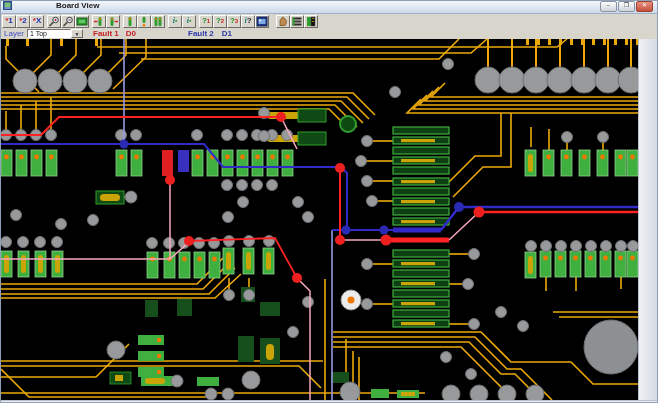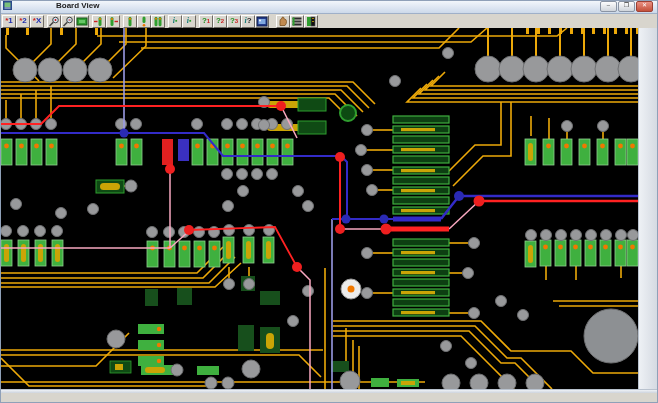--- a/index.html
+++ b/index.html
@@ -181,20 +181,31 @@
     <button class="tbtn">
         <svg width="12" height="11" viewBox="0 0 12 11">
           <rect x="2" y="1" width="4" height="9" fill="#2f9e2f"></rect>
           <rect x="6" y="1" width="4" height="9" fill="#101010" stroke="#555" stroke-width="0.6"></rect>
           <line x1="7" y1="2.5" x2="9" y2="2.5" stroke="#caa406" stroke-width="0.8"></line>
           <line x1="7" y1="5.5" x2="9" y2="5.5" stroke="#caa406" stroke-width="0.8"></line>
         </svg>
       </button>
   </div>
 
+  <div class="layerbar">
+    <span class="layer-label">Layer</span>
+    <div class="dropdown">
+      <span class="val">1 Top</span>
+      <span class="arrow">▼</span>
+    </div>
+    <span class="fault1-label">Fault 1</span>
+    <span class="fault1-net">D0</span>
+    <span class="fault2-label">Fault 2</span>
+    <span class="fault2-net">D1</span>
+  </div>
 
   <div class="canvas-row">
     <svg class="board" viewBox="0 0 637 361">
       <defs>
         <g id="vp">
             <rect width="11" height="26" fill="#3fb03f" stroke="#8fd08f" stroke-width="0.8"></rect>
             <circle cx="5.5" cy="7" r="2.4" fill="#f07800"></circle>
           </g>
         <g id="vpo">
             <rect width="11" height="26" fill="#3fb03f" stroke="#8fd08f" stroke-width="0.8"></rect>

